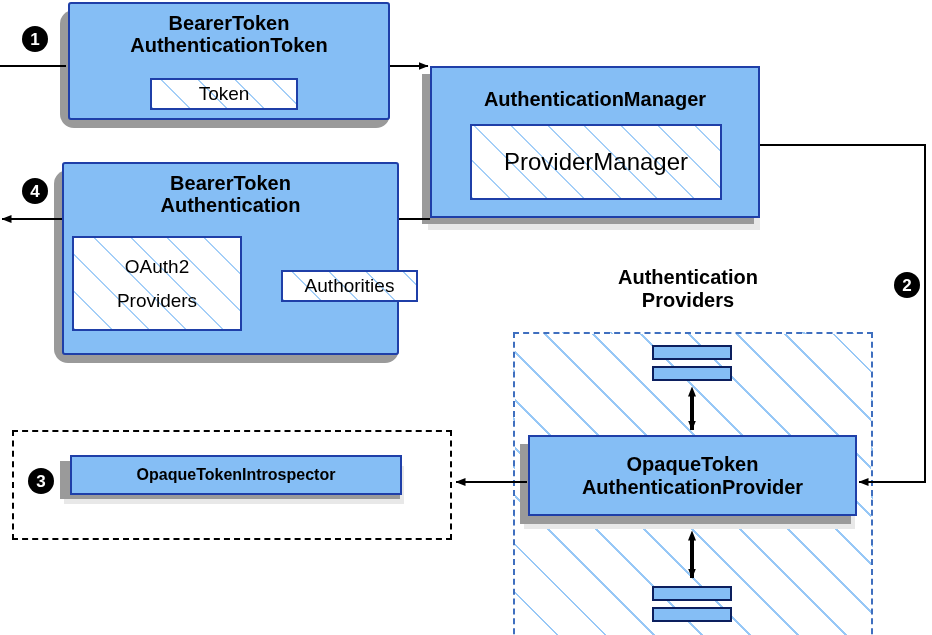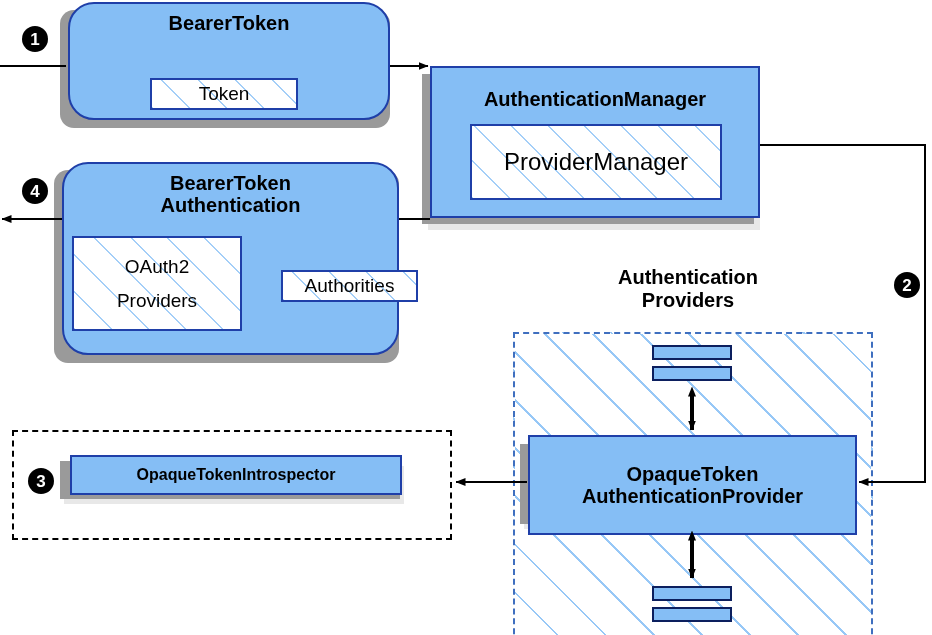--- a/index.html
+++ b/index.html
@@ -34,21 +34,21 @@
   .shadow {
     position: absolute;
     background: #9a9a9a;
     z-index: 3;
   }
   .shadow2 {
     position: absolute;
     background: #e8e8e8;
     z-index: 2;
   }
-  .rounded { border-radius: 26px; }
+  .rounded { border-radius: 3px; }
   .rounded-shadow { border-radius: 14px; }
 
   
   .hatchbox {
     position: absolute;
     box-sizing: border-box;
     border: 2px solid #1f3fa8;
     background-color: #ffffff;
     background-image: repeating-linear-gradient(
         45deg,
@@ -141,20 +141,21 @@
 
 <div id="canvas">
 
   <div class="dashed-blue" style="left:513px; top:332px; width:360px; height:312px;"></div>
 
   <div class="dashed-black" style="left:12px; top:430px; width:440px; height:110px;"></div>
 
   <div class="shadow rounded-shadow" style="left:60px; top:10px; width:330px; height:118px;"></div>
   <div class="node rounded" style="left:68px; top:2px; width:322px; height:118px; padding-top:8px; font-size:20px;">
     <div class="node-title">BearerToken</div>
+    <div class="node-title">AuthenticationToken</div>
   </div>
   <div class="hatchbox" style="left:150px; top:78px; width:148px; height:32px; font-size:19px;">Token</div>
 
   <div class="shadow2" style="left:428px; top:80px; width:332px; height:150px;"></div>
   <div class="shadow" style="left:422px; top:74px; width:332px; height:150px;"></div>
   <div class="node" style="left:430px; top:66px; width:330px; height:152px; padding-top:20px; font-size:20px;">
     <div class="node-title">AuthenticationManager</div>
   </div>
   <div class="hatchbox" style="left:470px; top:124px; width:252px; height:76px; font-size:24px;">ProviderManager</div>
 
@@ -172,21 +173,21 @@
   <div class="plain-label" style="left:568px; top:266px; width:240px; font-size:20px;">
     <div>Authentication</div>
     <div>Providers</div>
   </div>
 
   <div class="stackbar" style="left:652px; top:345px; width:80px; height:15px;"></div>
   <div class="stackbar" style="left:652px; top:366px; width:80px; height:15px;"></div>
 
   <div class="shadow2" style="left:524px; top:449px; width:331px; height:80px;"></div>
   <div class="shadow" style="left:520px; top:444px; width:331px; height:80px;"></div>
-  <div class="node" style="left:528px; top:435px; width:329px; height:100px; justify-content:center; font-size:20px;">
+  <div class="node" style="left:528px; top:435px; width:329px; height:81px; justify-content:center; font-size:20px;">
     <div class="node-title">OpaqueToken</div>
     <div class="node-title">AuthenticationProvider</div>
   </div>
 
   <div class="stackbar" style="left:652px; top:586px; width:80px; height:15px;"></div>
   <div class="stackbar" style="left:652px; top:607px; width:80px; height:15px;"></div>
 
   <div class="shadow2" style="left:64px; top:466px; width:340px; height:38px;"></div>
   <div class="shadow" style="left:60px; top:461px; width:340px; height:38px;"></div>
   <div class="node" style="left:70px; top:455px; width:332px; height:40px; justify-content:center; font-size:16px;">

